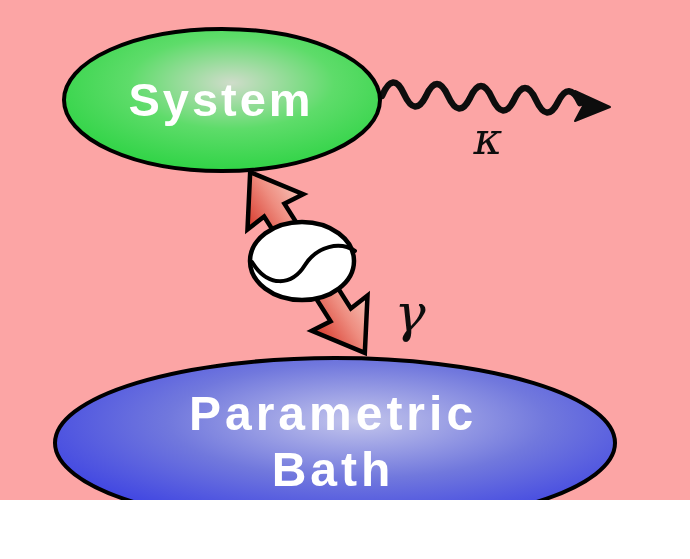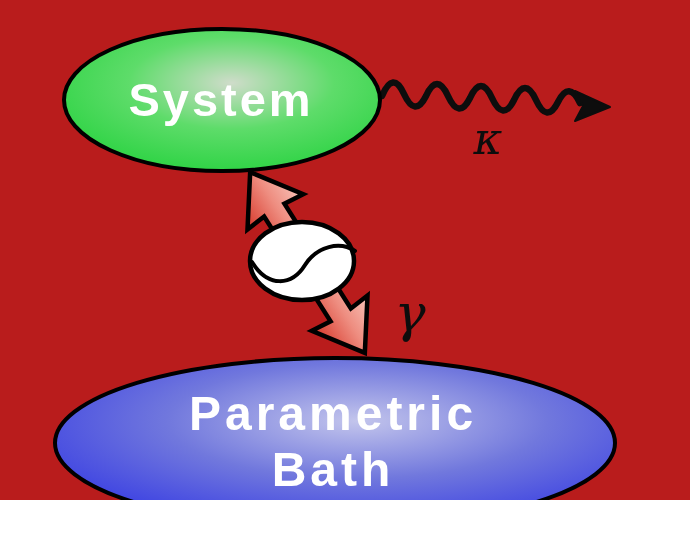--- a/index.html
+++ b/index.html
@@ -1,20 +1,20 @@
 <!DOCTYPE html>
 <html><head>
 <meta charset="utf-8">
 <style>
   html, body { margin: 0; padding: 0; background: #ffffff; }
   .canvas {
     position: relative;
     width: 690px;
     height: 500px;
-    background: #b91c1c;
+    background: #fca5a5;
     overflow: hidden;
     font-family: "Liberation Sans", sans-serif;
   }
   svg { display: block; }
   .node-label {
     font-family: "Liberation Sans", sans-serif;
     font-weight: bold;
     fill: #ffffff;
     letter-spacing: 3px;
     text-anchor: middle;

